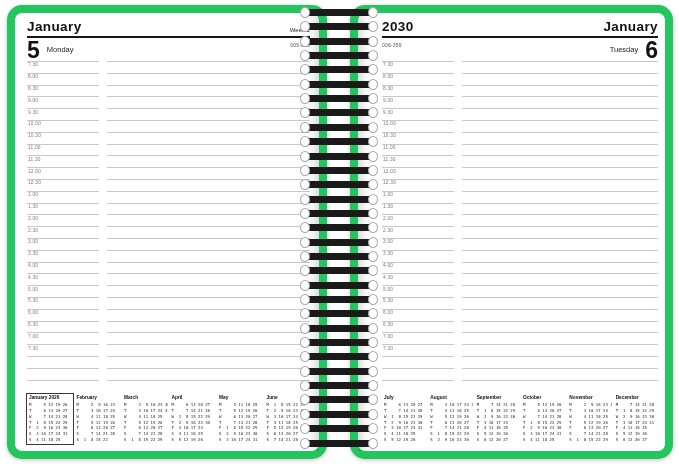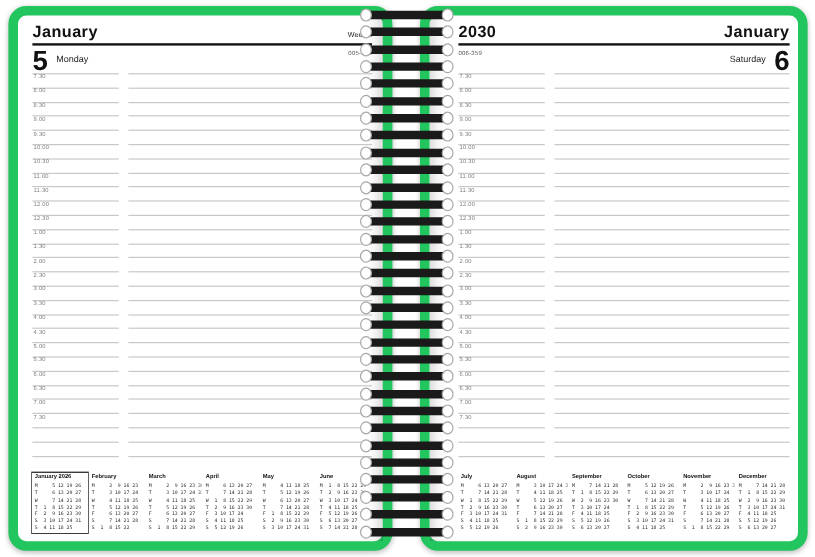--- a/index.html
+++ b/index.html
@@ -358,21 +358,21 @@
 
 <div class="cover" id="cover-right">
   <div class="pg">
     <div class="hdr-row1">
       <span class="yr">2030</span>
       <span class="month">January</span>
     </div>
     <div class="hdr-row2">
       <span class="dcode">006-359</span>
       <div class="daygrp">
-        <span class="dname">Saturday</span>
+        <span class="dname">Tuesday</span>
         <span class="dnum">6</span>
       </div>
     </div>
     <div class="tgrid">
 
         <div class="trow">
           <div class="sl"></div>
           <div class="sr"></div>
           <span class="tl">7.30</span>
         </div>

